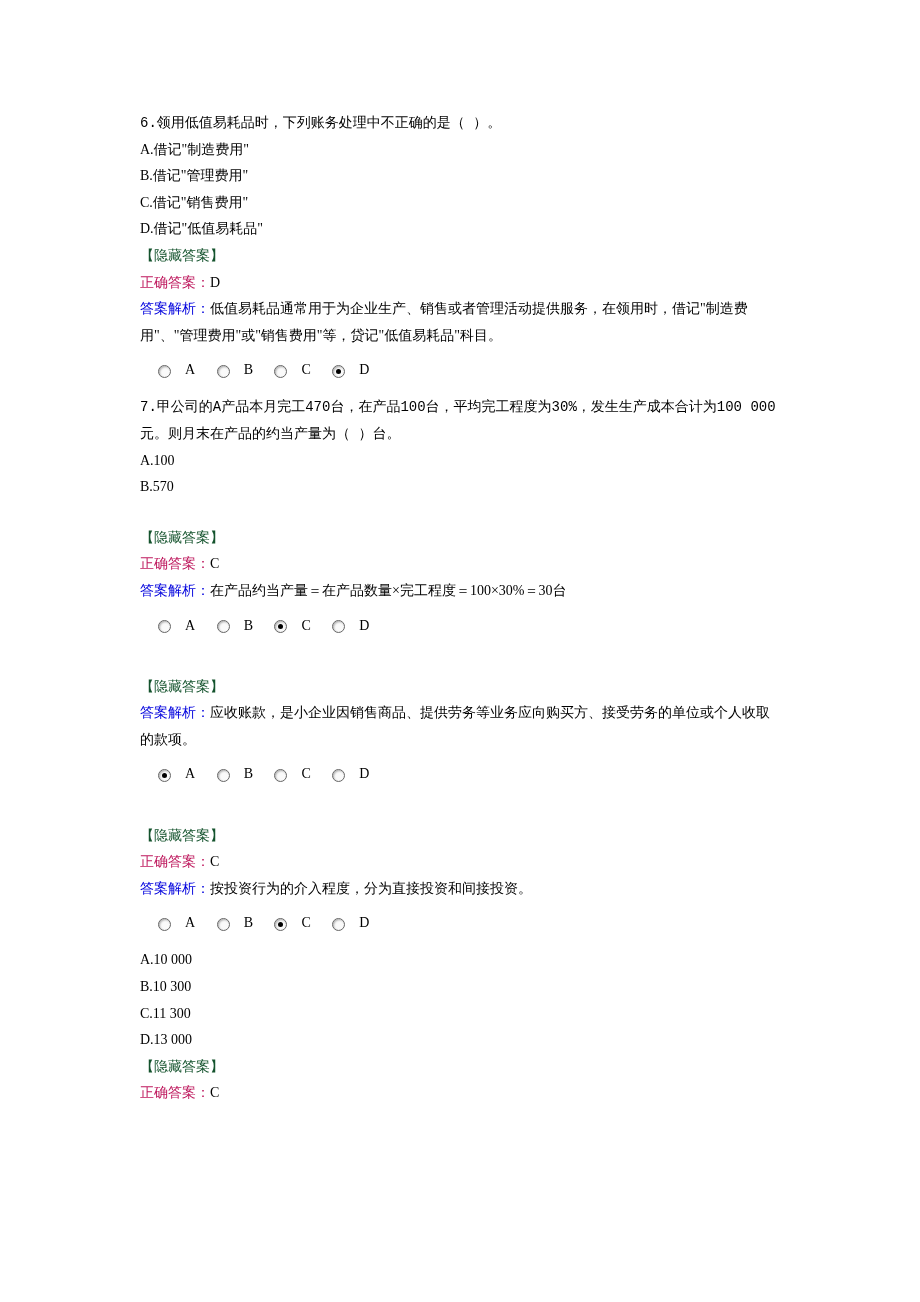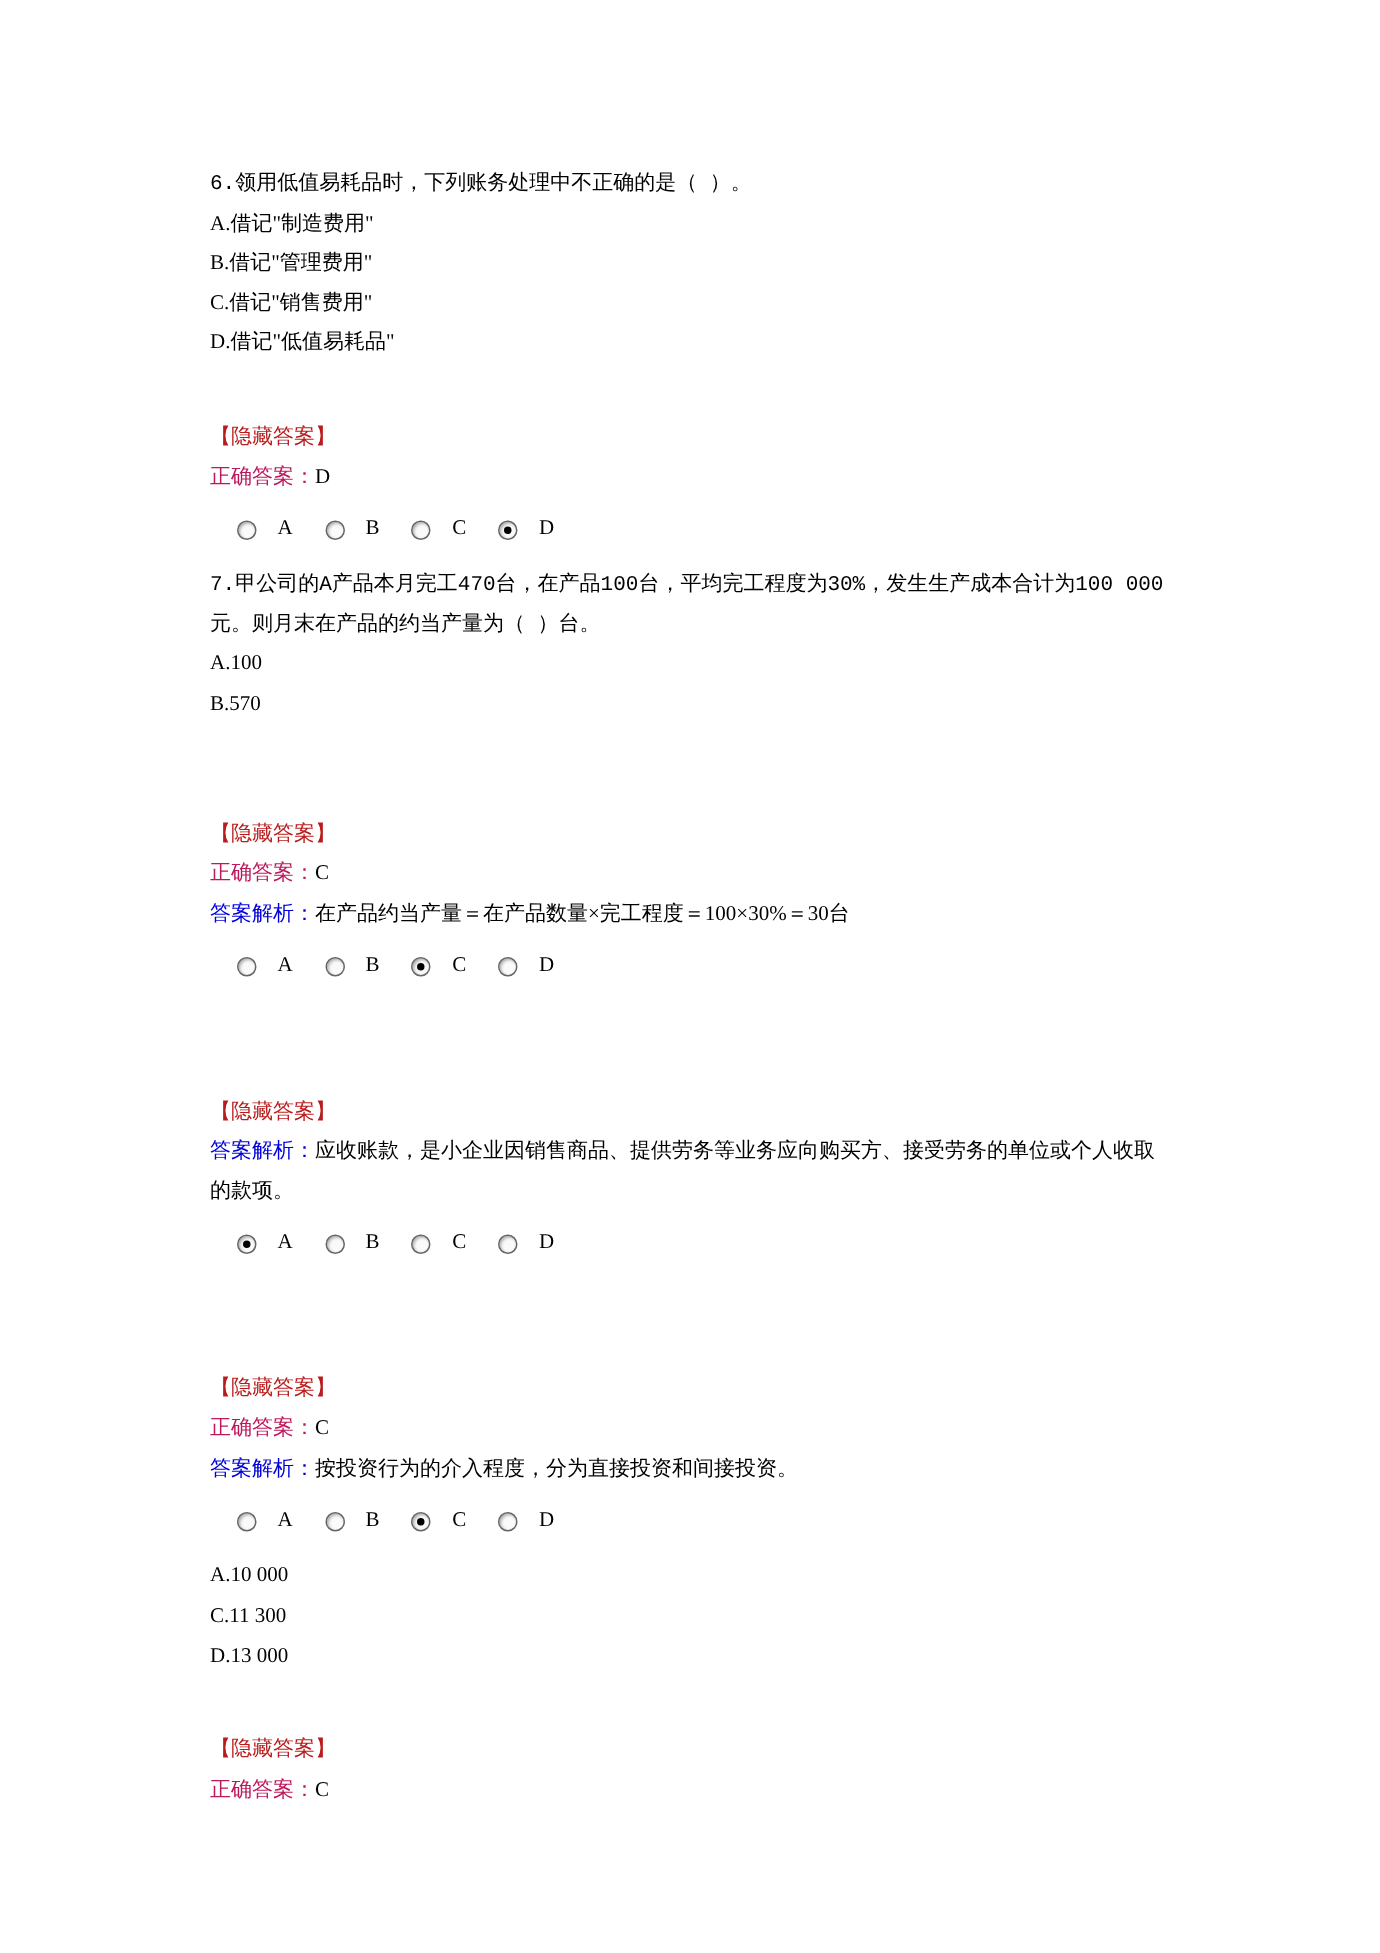--- a/index.html
+++ b/index.html
@@ -17,22 +17,21 @@
       margin-bottom: 8px;
     }
     .question-text {
       color: #000;
       font-family: Liberation Mono, monospace;
     }
     .option {
       display: block;
     }
     .hide-answer {
-      color: #b91c1c;
-      margin-top: 36px;
+      color: #14532d;
     }
     .correct-answer-label {
       color: #be185d;
     }
     .correct-answer-value {
       color: #000;
     }
     .analysis {
       color: #000;
     }
@@ -85,20 +84,23 @@
 <div class="question-block">
   <div class="question-text">6.领用低值易耗品时，下列账务处理中不正确的是（ ）。</div>
   <div class="option">A.借记"制造费用"</div>
   <div class="option">B.借记"管理费用"</div>
   <div class="option">C.借记"销售费用"</div>
   <div class="option">D.借记"低值易耗品"</div>
   <div class="hide-answer">【隐藏答案】</div>
   <div>
     <span class="correct-answer-label">正确答案：</span><span class="correct-answer-value">D</span>
   </div>
+  <div class="analysis">
+    <span class="analysis-label">答案解析：</span><span>低值易耗品通常用于为企业生产、销售或者管理活动提供服务，在领用时，借记"制造费用"、"管理费用"或"销售费用"等，贷记"低值易耗品"科目。</span>
+  </div>
   <div class="radio-row">
     <span class="radio-item"><span class="radio-circle"></span><span class="radio-label">A</span></span>
     <span class="radio-item"><span class="radio-circle"></span><span class="radio-label">B</span></span>
     <span class="radio-item"><span class="radio-circle"></span><span class="radio-label">C</span></span>
     <span class="radio-item"><span class="radio-circle selected"></span><span class="radio-label">D</span></span>
   </div>
 </div>
 
 <div class="question-block">
   <div class="question-text">7.甲公司的A产品本月完工470台，在产品100台，平均完工程度为30%，发生生产成本合计为100 000元。则月末在产品的约当产量为（   ）台。</div>
@@ -148,19 +150,20 @@
   <div class="radio-row">
     <span class="radio-item"><span class="radio-circle"></span><span class="radio-label">A</span></span>
     <span class="radio-item"><span class="radio-circle"></span><span class="radio-label">B</span></span>
     <span class="radio-item"><span class="radio-circle selected"></span><span class="radio-label">C</span></span>
     <span class="radio-item"><span class="radio-circle"></span><span class="radio-label">D</span></span>
   </div>
 </div>
 
 <div class="question-block">
   <div class="option">A.10 000</div>
+  <div class="option">B.10 300</div>
   <div class="option">C.11 300</div>
   <div class="option">D.13 000</div>
   <div class="hide-answer">【隐藏答案】</div>
   <div>
     <span class="correct-answer-label">正确答案：</span><span class="correct-answer-value">C</span>
   </div>
 </div>
 
 </body></html>

